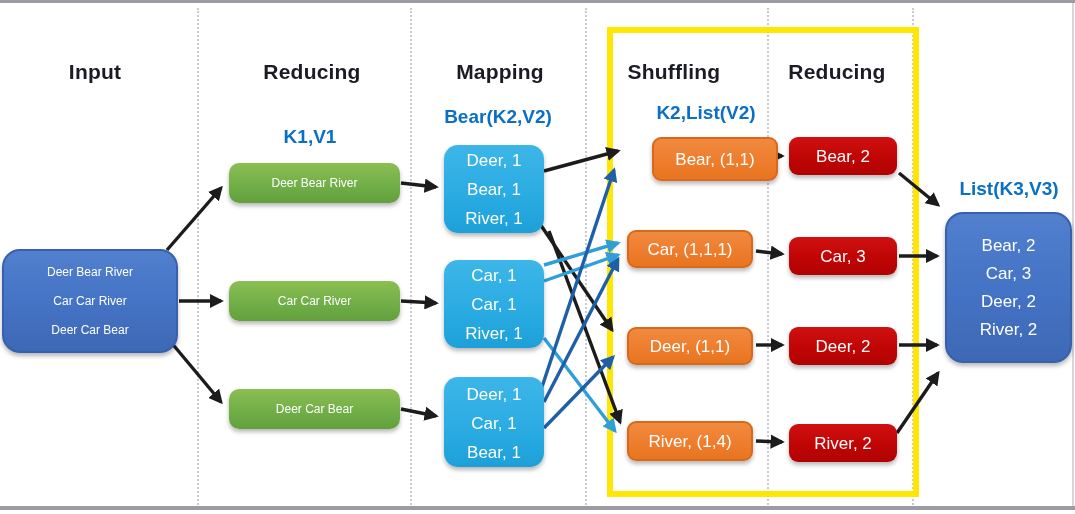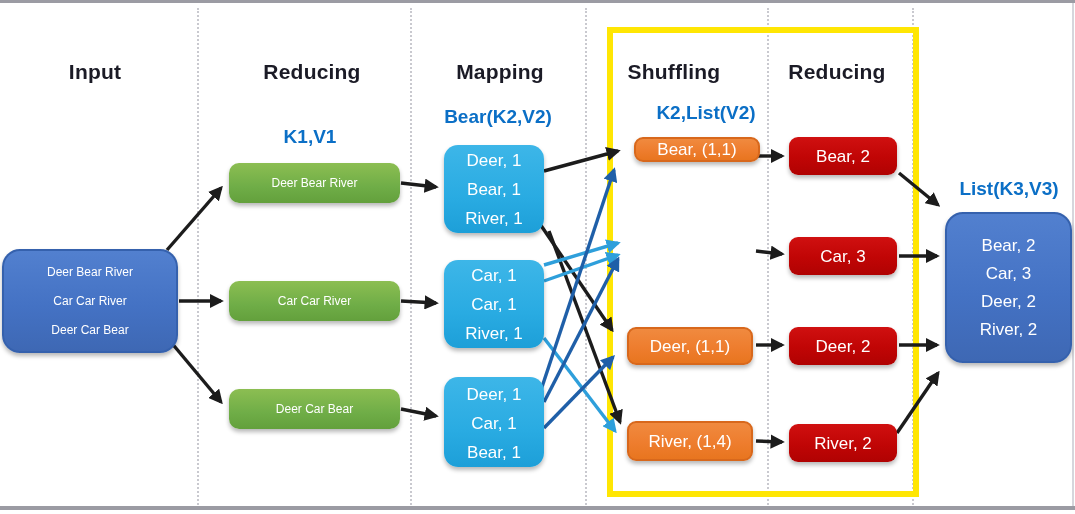--- a/index.html
+++ b/index.html
@@ -175,22 +175,25 @@
     <div>Car, 1</div>
     <div>Car, 1</div>
     <div>River, 1</div>
   </div>
   <div class="dbox box-cyan t17" style="left:444px;top:377px;width:100px;height:90px">
     <div>Deer, 1</div>
     <div>Car, 1</div>
     <div>Bear, 1</div>
   </div>
 
-  <div class="dbox box-orange t17" style="left:634px;top:137px;width:126px;height:25px">
+  <div class="dbox box-orange t17" style="left:652px;top:137px;width:126px;height:44px">
     <div>Bear, (1,1)</div>
+  </div>
+  <div class="dbox box-orange t17" style="left:627px;top:230px;width:126px;height:38px">
+    <div>Car, (1,1,1)</div>
   </div>
   <div class="dbox box-orange t17" style="left:627px;top:327px;width:126px;height:38px">
     <div>Deer, (1,1)</div>
   </div>
   <div class="dbox box-orange t17" style="left:627px;top:421px;width:126px;height:40px">
     <div>River, (1,4)</div>
   </div>
 
   <div class="dbox box-red t17" style="left:789px;top:137px;width:108px;height:38px">
     <div>Bear, 2</div>

